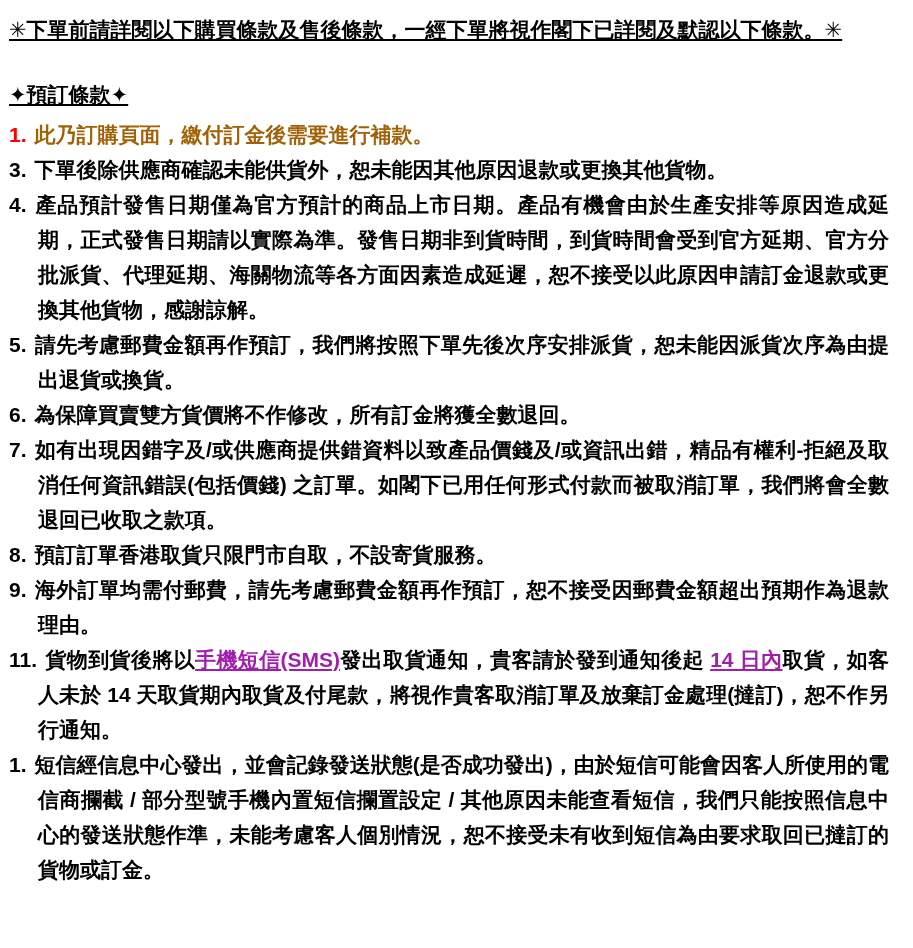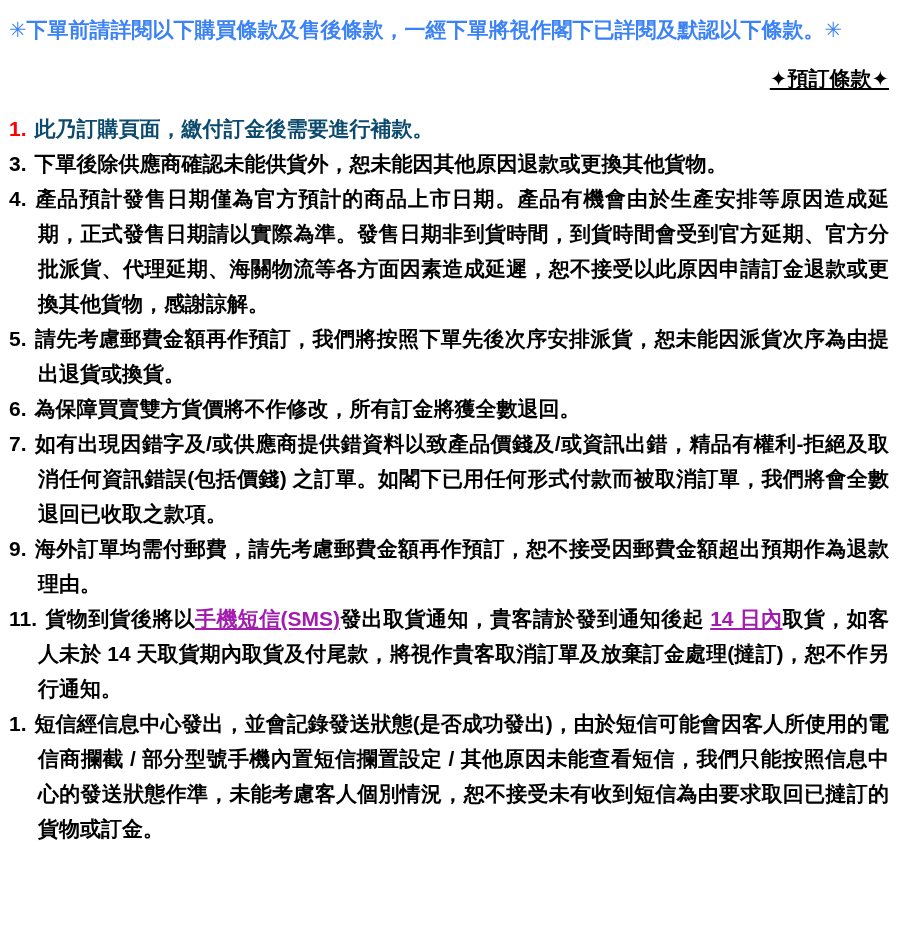--- a/index.html
+++ b/index.html
@@ -12,27 +12,27 @@
     min-height: 948px;
     box-sizing: border-box;
     padding: 12px 24px 8px 9px;
     font-family: "Liberation Sans", "DejaVu Sans", sans-serif;
     font-weight: 700;
     font-size: 21px;
     line-height: 35px;
     color: #000000;
   }
   .notice {
-    color: #3b82f6;
+    color: #000000;
+    text-decoration: underline;
     text-align: justify;
-    margin: 0 0 14px 0;
+    margin: 0 0 30px 0;
   }
   .section-title-wrap {
-    margin: 0 0 15px 0;
-    text-align: right;
+    margin: 0 0 5px 0;
   }
   .section-title {
     display: inline-block;
     text-decoration: underline;
   }
   .terms-list {
     margin: 0;
   }
   .term-item {
     padding-left: 29px;
@@ -40,21 +40,21 @@
     text-align: justify;
   }
   .term-item.red-item {
     color: #fe0000;
   }
   .num {
     margin-right: 8px;
   }
   .seg-normal {}
   .seg-red {
-    color: #0c4a6e;
+    color: #a16207;
   }
   .seg-red-underline {
     color: #a21caf;
     text-decoration: underline;
   }
 </style>
 </head>
 <body>
 
 <div class="notice">✳下單前請詳閱以下購買條款及售後條款，一經下單將視作閣下已詳閱及默認以下條款。✳</div>
@@ -63,16 +63,17 @@
   <span class="section-title">✦預訂條款✦</span>
 </div>
 
 <div class="terms-list" id="terms-list">
     <div class="term-item red-item"><span class="num">1.</span><span class="seg-red">此乃訂購頁面，繳付訂金後需要進行補款。</span></div>
     <div class="term-item"><span class="num">3.</span><span class="seg-normal">下單後除供應商確認未能供貨外，恕未能因其他原因退款或更換其他貨物。</span></div>
     <div class="term-item"><span class="num">4.</span><span class="seg-normal">產品預計發售日期僅為官方預計的商品上市日期。產品有機會由於生產安排等原因造成延期，正式發售日期請以實際為準。發售日期非到貨時間，到貨時間會受到官方延期、官方分批派貨、代理延期、海關物流等各方面因素造成延遲，恕不接受以此原因申請訂金退款或更換其他貨物，感謝諒解。</span></div>
     <div class="term-item"><span class="num">5.</span><span class="seg-normal">請先考慮郵費金額再作預訂，我們將按照下單先後次序安排派貨，恕未能因派貨次序為由提出退貨或換貨。</span></div>
     <div class="term-item"><span class="num">6.</span><span class="seg-normal">為保障買賣雙方貨價將不作修改，所有訂金將獲全數退回。</span></div>
     <div class="term-item"><span class="num">7.</span><span class="seg-normal">如有出現因錯字及/或供應商提供錯資料以致產品價錢及/或資訊出錯，精品有權利-拒絕及取消任何資訊錯誤(包括價錢) 之訂單。如閣下已用任何形式付款而被取消訂單，我們將會全數退回已收取之款項。</span></div>
+    <div class="term-item"><span class="num">8.</span><span class="seg-normal">預訂訂單香港取貨只限門市自取，不設寄貨服務。</span></div>
     <div class="term-item"><span class="num">9.</span><span class="seg-normal">海外訂單均需付郵費，請先考慮郵費金額再作預訂，恕不接受因郵費金額超出預期作為退款理由。</span></div>
     <div class="term-item"><span class="num">11.</span><span class="seg-normal">貨物到貨後將以</span><span class="seg-red-underline">手機短信(SMS)</span><span class="seg-normal">發出取貨通知，貴客請於發到通知後起 </span><span class="seg-red-underline">14 日內</span><span class="seg-normal">取貨，如客人未於 14 天取貨期內取貨及付尾款，將視作貴客取消訂單及放棄訂金處理(撻訂)，恕不作另行通知。</span></div>
     <div class="term-item"><span class="num">1.</span><span class="seg-normal">短信經信息中心發出，並會記錄發送狀態(是否成功發出)，由於短信可能會因客人所使用的電信商攔截 / 部分型號手機內置短信攔置設定 / 其他原因未能查看短信，我們只能按照信息中心的發送狀態作準，未能考慮客人個別情況，恕不接受未有收到短信為由要求取回已撻訂的貨物或訂金。</span></div>
   </div>
 
 </body></html>

